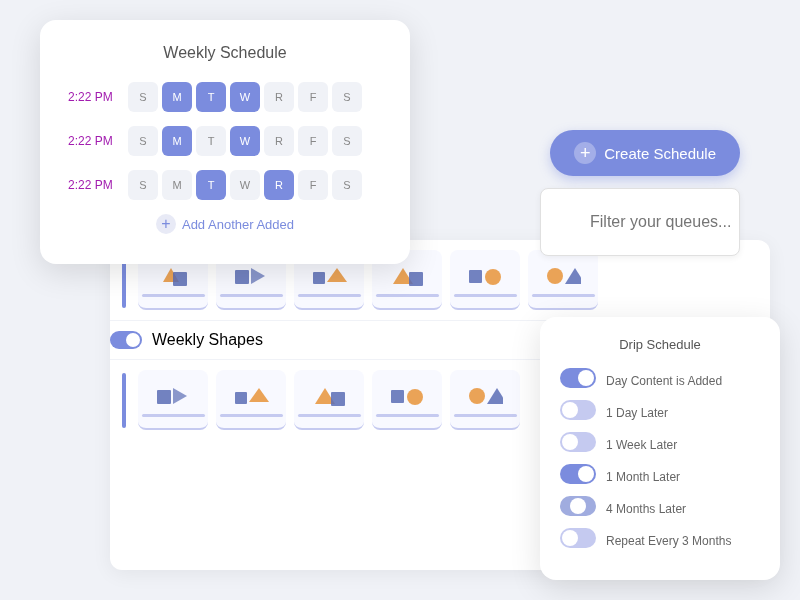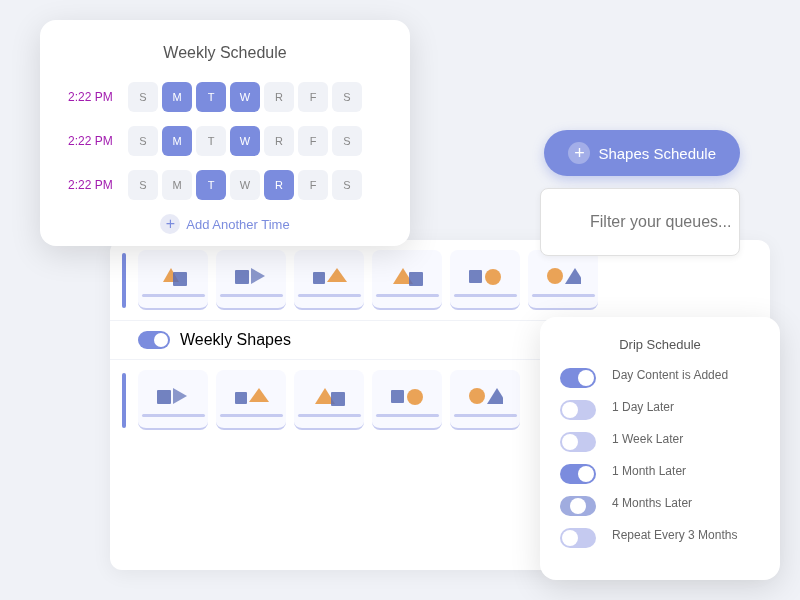--- a/index.html
+++ b/index.html
@@ -14,21 +14,21 @@
 
     
     .weekly-schedule-card {
       position: absolute;
       top: 20px;
       left: 40px;
       width: 370px;
       background: #fff;
       border-radius: 16px;
       box-shadow: 0 8px 32px rgba(0,0,0,0.12);
-      padding: 24px 28px 12px;
+      padding: 24px 28px 30px;
       z-index: 10;
     }
 
     .weekly-schedule-card h2 {
       text-align: center;
       color: #555;
       font-size: 16px;
       font-weight: 400;
       margin-bottom: 20px;
     }
@@ -207,21 +207,21 @@
       left: 2px;
       transition: left 0.2s;
     }
 
     .toggle-switch.on .toggle-knob { left: 16px; }
 
     
     .second-row-label {
       display: flex;
       align-items: center;
-      padding: 10px 28px;
+      padding: 10px 0;
       gap: 10px;
       border-bottom: 1px solid #f0f2f7;
     }
 
     
     .drip-schedule-card {
       position: absolute;
       bottom: 20px;
       right: 20px;
       width: 240px;
@@ -235,22 +235,22 @@
     .drip-schedule-card h2 {
       text-align: center;
       color: #555;
       font-size: 13px;
       font-weight: 400;
       margin-bottom: 16px;
     }
 
     .drip-item {
       display: flex;
-      align-items: flex-start;
-      gap: 16px;
+      align-items: flex-end;
+      gap: 10px;
       margin-bottom: 12px;
     }
 
     .drip-toggle {
       width: 36px;
       height: 20px;
       border-radius: 10px;
       position: relative;
       flex-shrink: 0;
       cursor: pointer;
@@ -318,28 +318,28 @@
       <button class="day-btn active">T</button>
       <button class="day-btn">W</button>
       <button class="day-btn active">R</button>
       <button class="day-btn">F</button>
       <button class="day-btn">S</button>
     </div>
   </div>
 
   <div class="add-another-time">
     <span class="plus-icon">+</span>
-    <span>Add Another Time</span>
+    <span>Add Another Added</span>
   </div>
 </div>
 
 <div class="create-schedule-area">
   <button class="create-schedule-btn">
     <span class="plus-circle">+</span>
-    <span>Shapes Schedule</span>
+    <span>Create Schedule</span>
   </button>
   <div class="filter-queue">
     <input type="text" placeholder="Filter your queues..." style="">
     <div class="dropdown-arrow">▼</div>
   </div>
 </div>
 
 <div style="position:absolute; top:240px; left:110px; right:30px; bottom:30px; background:#fff; border-radius:12px; box-shadow:0 4px 20px rgba(0,0,0,0.06); overflow:hidden; z-index:1;">
 
   <div style="display:flex; align-items:center; padding:10px 12px; border-bottom:1px solid #f0f2f7;">

